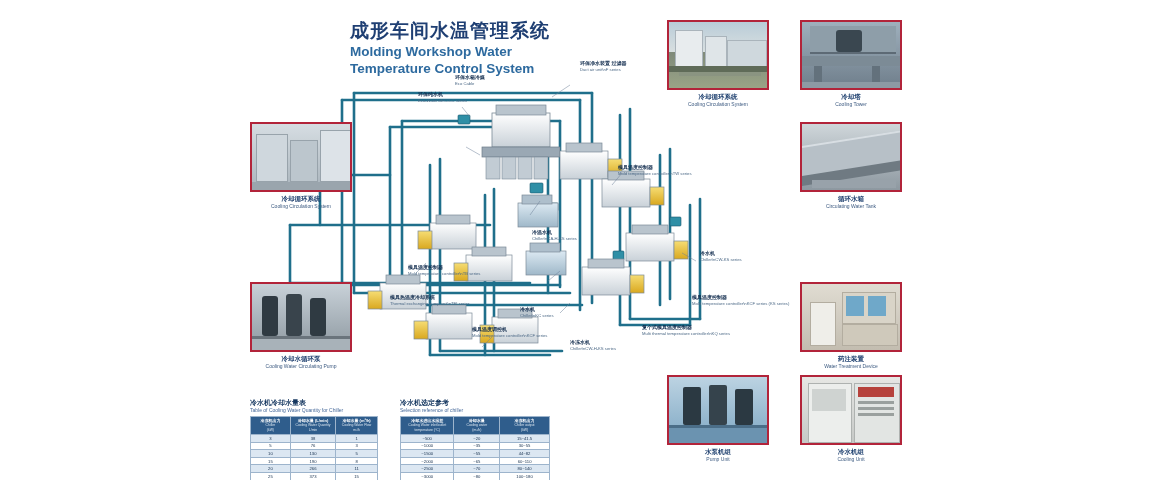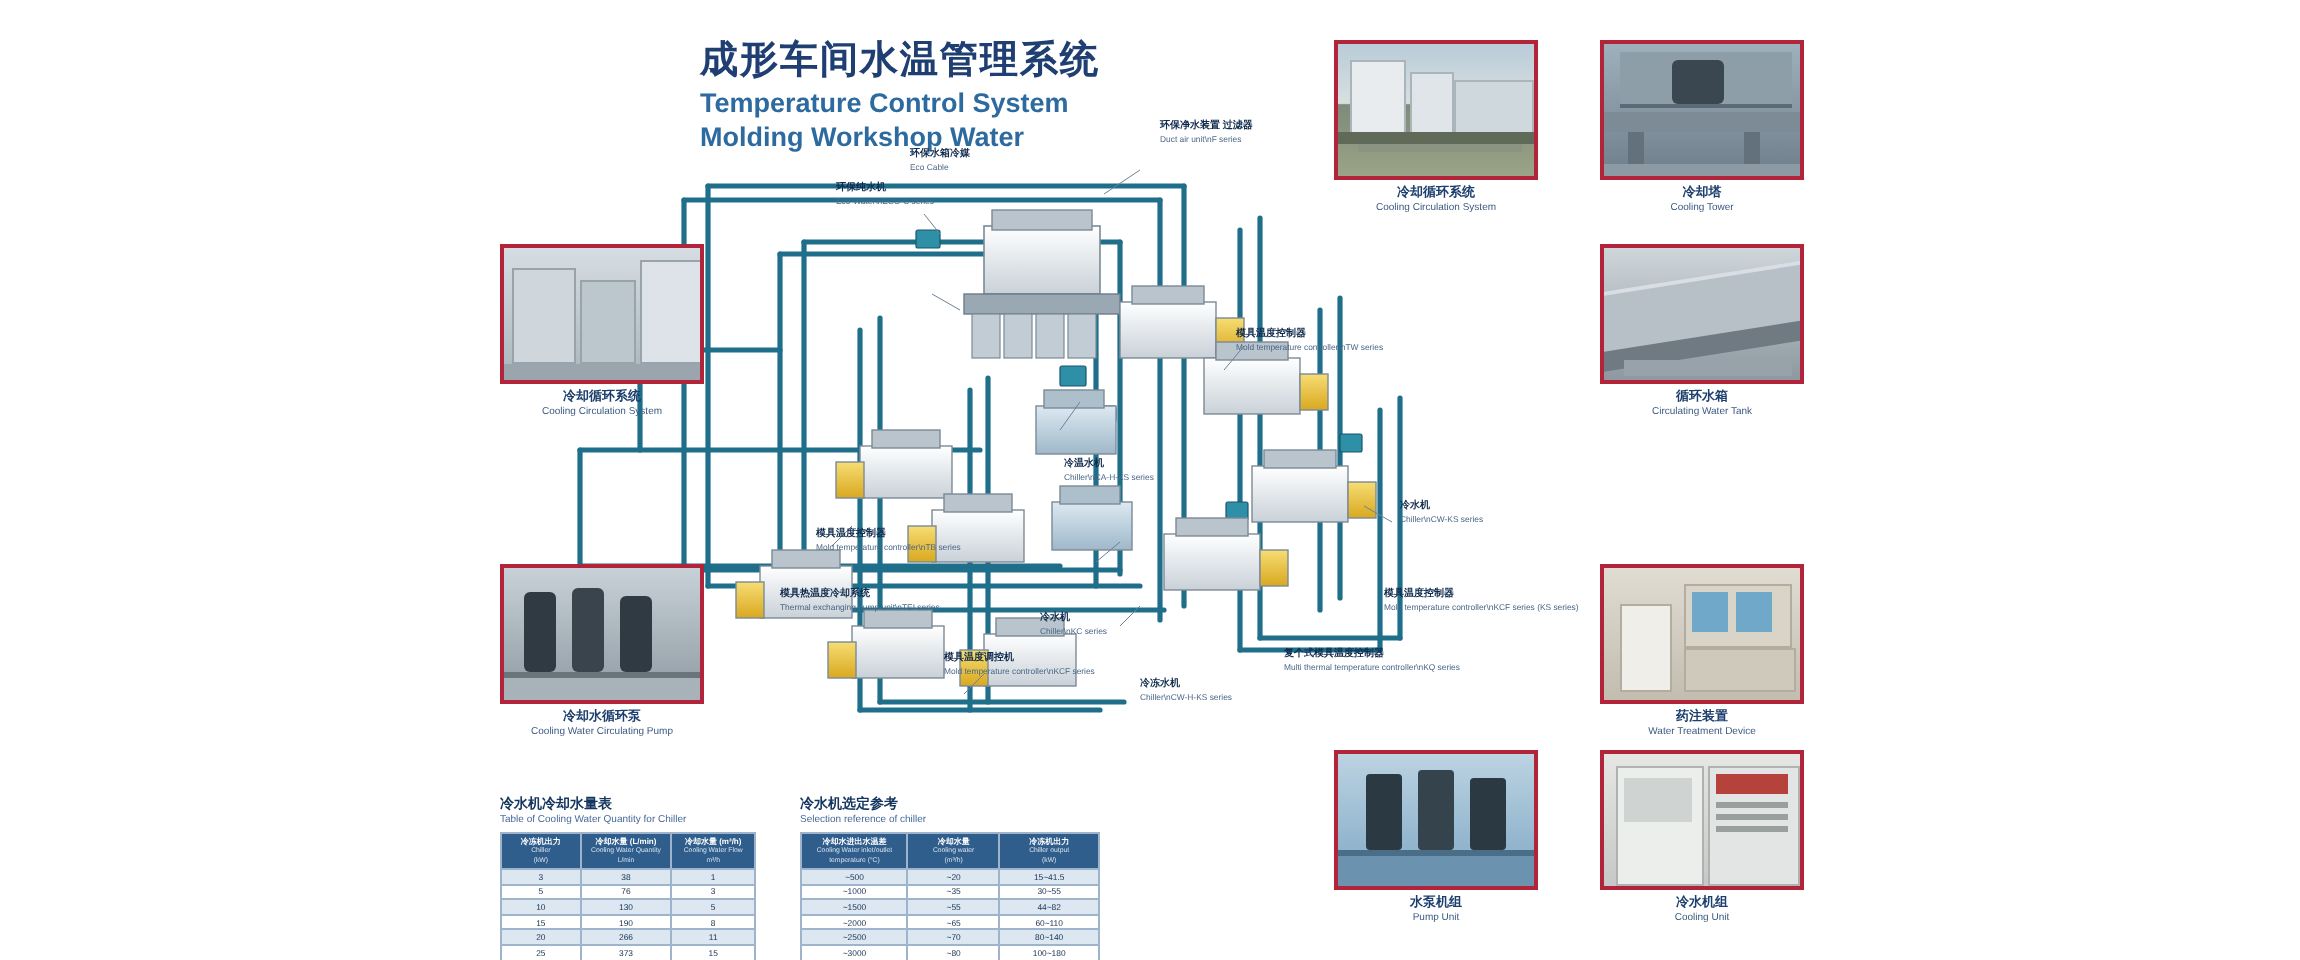--- a/index.html
+++ b/index.html
@@ -40,22 +40,22 @@
   tr:nth-child(even) td{background:#dce7f2;}
   .tbl-sub{font-size:3.4px;color:#d8e4ef;display:block;font-weight:normal;}
 </style>
 </head>
 <body>
 
 <div id="stage">
 
   <div class="title-block">
     <div class="title-cn">成形车间水温管理系统</div>
+    <div class="title-en">Molding Workshop Water</div>
     <div class="title-en">Temperature Control System</div>
-    <div class="title-en">Molding Workshop Water</div>
   </div>
 
   <div id="schematic">
     <svg width="620" height="330" viewBox="0 0 620 330">
       <defs>
         <linearGradient id="mgray" x1="0" y1="0" x2="0" y2="1">
           <stop offset="0" stop-color="#ffffff"></stop>
             <stop offset="1" stop-color="#c9d1d8"></stop>
         </linearGradient>
         <linearGradient id="mblue" x1="0" y1="0" x2="0" y2="1">

